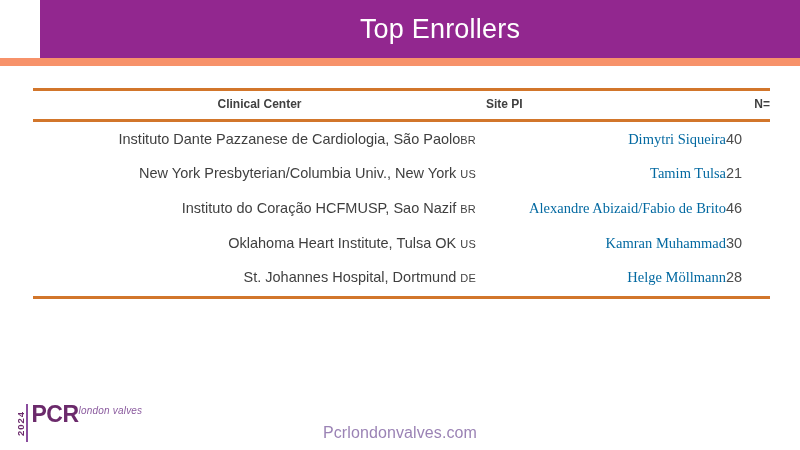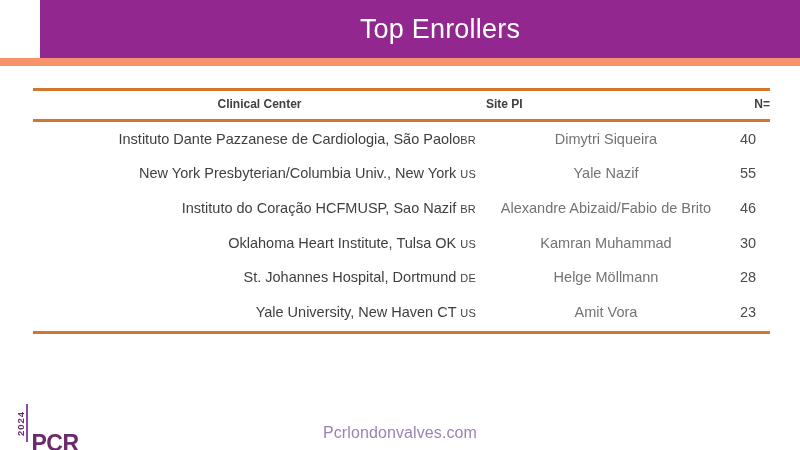--- a/index.html
+++ b/index.html
@@ -89,22 +89,22 @@
 
   tbody td {
     font-size: 14.5px;
     color: #3f3f3f;
     padding: 9.4px 0 9.4px 0;
     line-height: 1.1;
     white-space: nowrap;
     vertical-align: middle;
   }
   td.d-center { text-align: right; padding-left: 10px; }
-  td.d-pi     { text-align: center; padding-left: 10px; color: #737373; }
-  td.d-n      { text-align: center; color: #4c4c4c; }
+  td.d-pi     { text-align: right; padding-left: 10px; color: #0369a1; font-family: Liberation Serif, serif; }
+  td.d-n      { text-align: left; color: #4c4c4c; }
 
   .cc-code {
     font-size: 11px;
     letter-spacing: 0.2px;
   }
 
   
   .footer-url {
     position: absolute;
     left: 0;
@@ -142,23 +142,21 @@
 
   .logo-divider {
     width: 2px;
     background: #8a4d9e;
     margin-right: 4px;
     align-self: stretch;
   }
 
   .logo-text {
     display: flex;
-    flex-direction: column;
     justify-content: flex-start;
-    margin-top: 29px;
   }
 
   .logo-pcr {
     font-size: 23px;
     font-weight: bold;
     color: #6b2a6b;
     letter-spacing: -0.5px;
     line-height: 0.95;
   }
 
@@ -203,42 +201,37 @@
       <col class="c-n">
     </colgroup>
     <tbody>
       <tr>
         <td class="d-center"><span>Instituto Dante Pazzanese de Cardiologia, São Paolo</span><span class="cc-code">BR</span></td>
         <td class="d-pi">Dimytri Siqueira</td>
         <td class="d-n">40</td>
       </tr>
       <tr>
         <td class="d-center"><span>New York Presbyterian/Columbia Univ., New York </span><span class="cc-code">US</span></td>
-        <td class="d-pi">Yale Nazif</td>
-        <td class="d-n">55</td>
+        <td class="d-pi">Tamim Tulsa</td>
+        <td class="d-n">21</td>
       </tr>
       <tr>
         <td class="d-center"><span>Instituto do Coração HCFMUSP, Sao Nazif </span><span class="cc-code">BR</span></td>
         <td class="d-pi">Alexandre Abizaid/Fabio de Brito</td>
         <td class="d-n">46</td>
       </tr>
       <tr>
         <td class="d-center"><span>Oklahoma Heart Institute, Tulsa OK </span><span class="cc-code">US</span></td>
         <td class="d-pi">Kamran Muhammad</td>
         <td class="d-n">30</td>
       </tr>
       <tr>
         <td class="d-center"><span>St. Johannes Hospital, Dortmund </span><span class="cc-code">DE</span></td>
         <td class="d-pi">Helge Möllmann</td>
         <td class="d-n">28</td>
-      </tr>
-      <tr>
-        <td class="d-center"><span>Yale University, New Haven CT </span><span class="cc-code">US</span></td>
-        <td class="d-pi">Amit Vora</td>
-        <td class="d-n">23</td>
       </tr>
     </tbody>
   </table>
   <div class="rule-bottom"></div>
 </div>
 
 <div class="footer-url">Pcrlondonvalves.com</div>
 
 <div class="logo">
   <div class="logo-year">2024</div>

